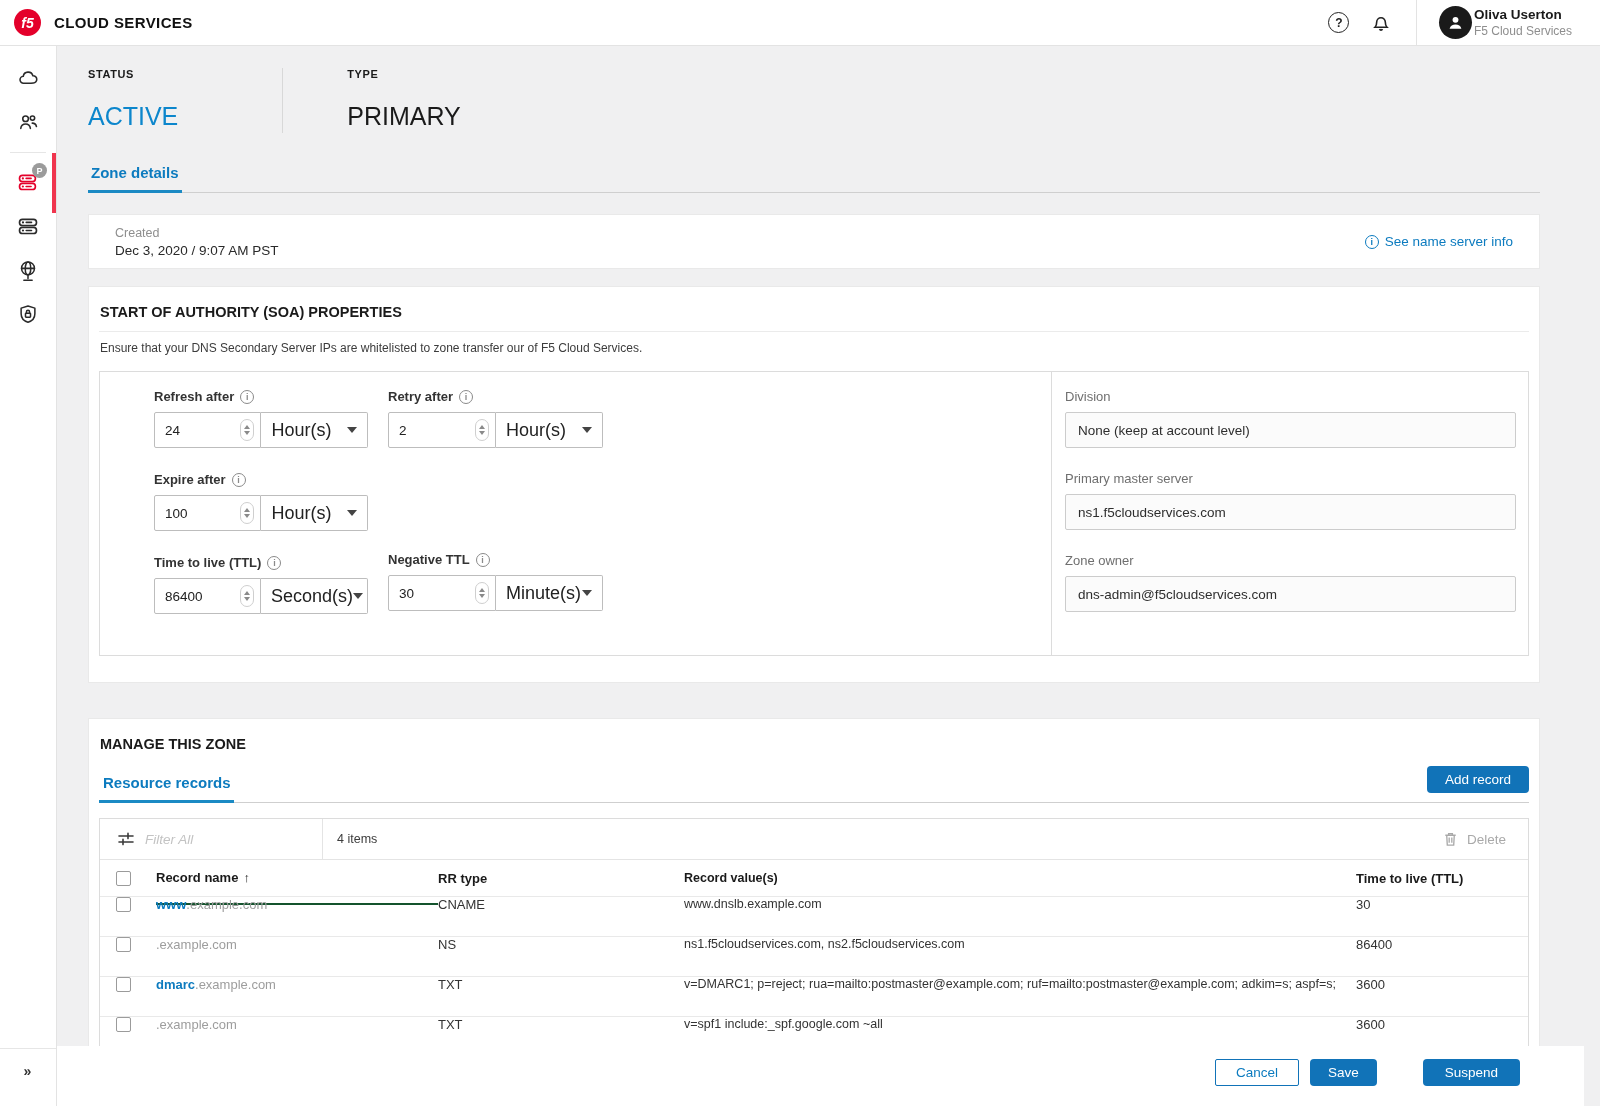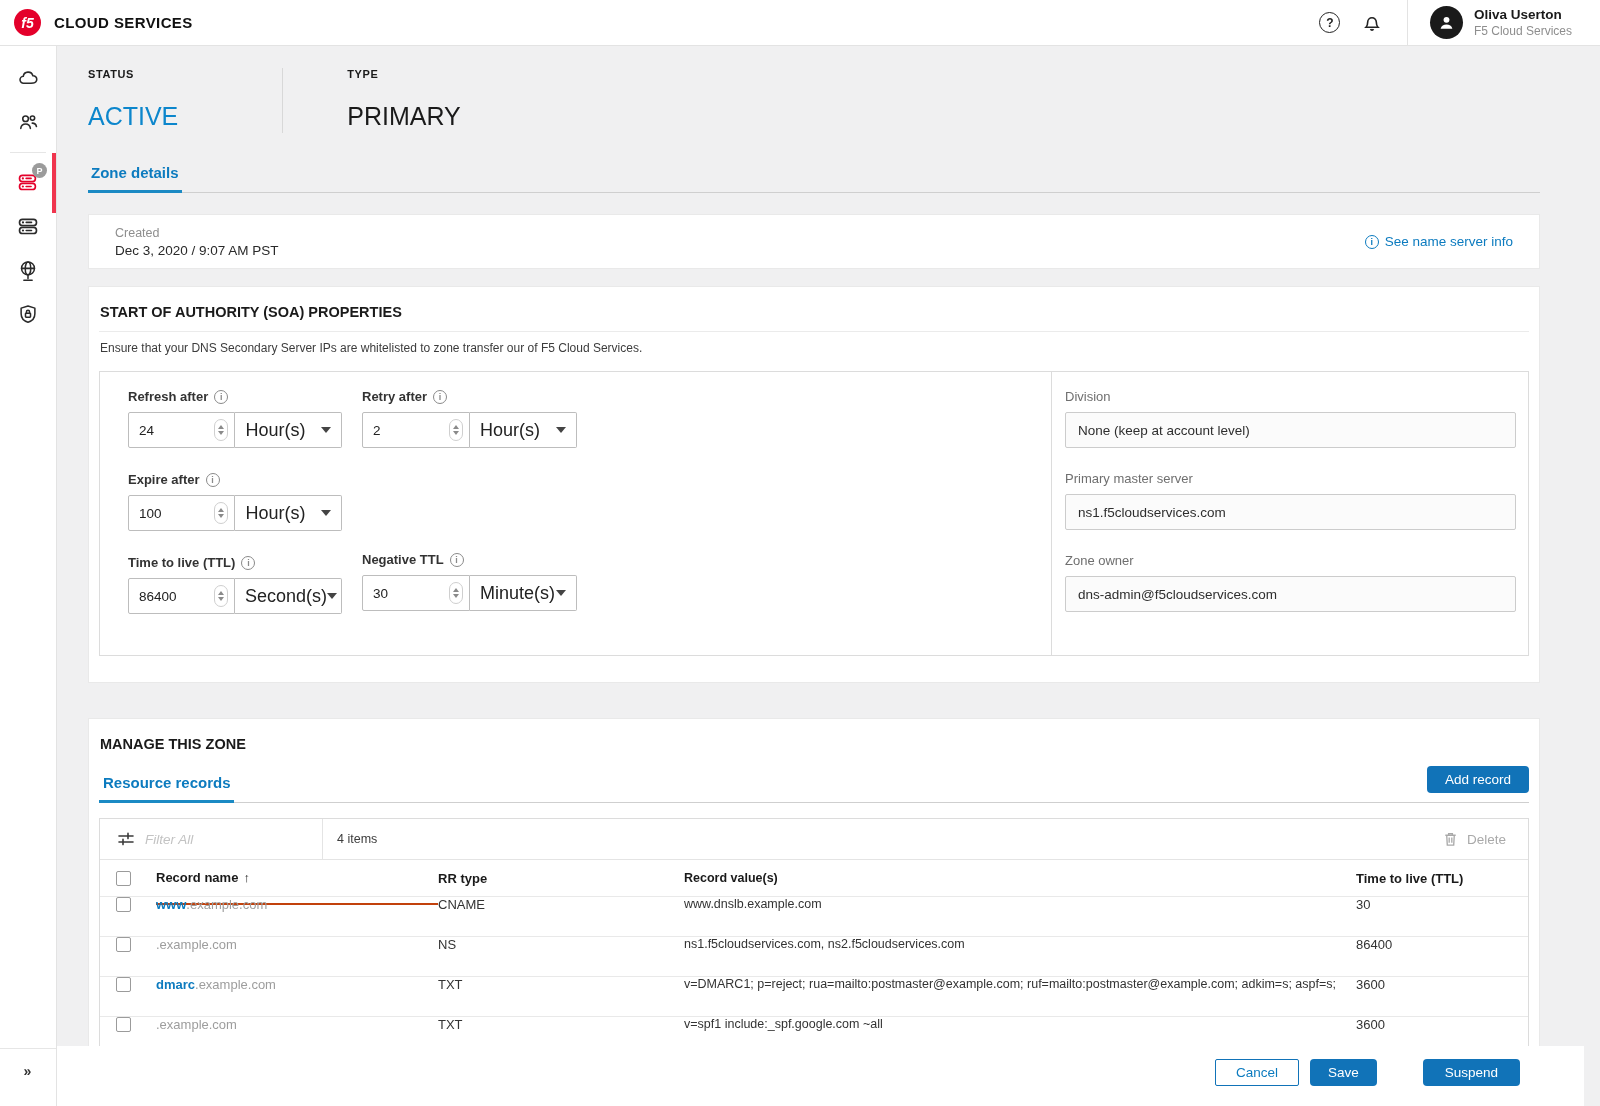--- a/index.html
+++ b/index.html
@@ -7,21 +7,21 @@
 
   
   .topbar { position:absolute; top:0; left:0; width:1600px; height:46px; background:#fff; border-bottom:1px solid #e3e3e3; display:flex; align-items:center; justify-content:space-between; z-index:20; }
   .brand { display:flex; align-items:center; gap:13px; padding-left:14px; }
   .f5-ball { width:27px; height:27px; border-radius:50%; background:#e4002b; color:#fff; font-weight:700; font-style:italic; font-size:14px; display:flex; align-items:center; justify-content:center; }
   .brand-title { font-size:15px; font-weight:700; letter-spacing:.4px; color:#111; }
   .topbar-right { display:flex; align-items:center; height:100%; }
   .icon-btn { width:34px; height:34px; display:flex; align-items:center; justify-content:center; margin-right:8px; cursor:pointer; }
   .help-circle { width:21px; height:21px; border:1.7px solid #222; border-radius:50%; display:flex; align-items:center; justify-content:center; font-size:12px; font-weight:700; color:#222; }
   .topbar-divider { width:1px; height:46px; background:#e3e3e3; margin:0 0 0 10px; }
-  .user-chip { display:flex; align-items:center; gap:11px; padding:0 28px 0 22px; cursor:pointer; }
+  .user-chip { display:flex; align-items:center; gap:2px; padding:0 28px 0 22px; cursor:pointer; }
   .avatar { width:33px; height:33px; border-radius:50%; background:#1a1a1a; display:flex; align-items:center; justify-content:center; }
   .user-name { font-size:13.5px; font-weight:700; color:#1a1a1a; line-height:1.25; }
   .user-org { font-size:12px; color:#8e8e8e; }
 
   
   .sidebar { position:absolute; top:46px; left:0; bottom:0; width:57px; background:#fff; border-right:1px solid #e3e3e3; z-index:15; }
   .side-item { position:relative; width:56px; height:44px; display:flex; align-items:center; justify-content:center; cursor:pointer; }
   .side-item.first { margin-top:10px; }
   .side-sep { height:1px; background:#e6e6e6; margin:8px 10px; }
   .active-bar { position:absolute; right:0; top:-8px; width:4px; height:60px; background:#f0354e; }
@@ -46,21 +46,21 @@
   .created-value { font-size:13.5px; color:#2a2a2a; margin-top:3px; }
   .ns-link { display:flex; align-items:center; gap:6px; color:#0c7bbf; font-size:13.5px; cursor:pointer; }
   .info-i { display:inline-flex; width:14px; height:14px; border:1.2px solid currentColor; border-radius:50%; font-size:9px; align-items:center; justify-content:center; font-weight:700; flex:none; }
 
   .soa-card { margin-top:17px; padding:17px 10px 26px 10px; }
   .soa-title { font-size:14.5px; font-weight:700; color:#1a1a1a; padding:0 0 11px 1px; border-bottom:1px solid #ebebeb; }
   .soa-sub { font-size:12px; color:#3c3c3c; padding:9px 0 0 1px; }
   .form-box { margin-top:16px; border:1px solid #dcdcdc; display:flex; min-height:255px; }
   .form-left { flex:1; display:flex; padding:17px 0 17px 18px; }
   .colA { width:450px; }
-  .colB { width:214px; margin-left:10px; }
+  .colB { width:214px; margin-left:36px; }
   .colC { width:215px; margin-left:20px; }
   .f-label { font-size:13px; font-weight:700; color:#333; margin-bottom:8px; display:flex; align-items:center; gap:6px; }
   .f-label .hint { font-weight:400; font-style:italic; color:#8e8e8e; font-size:12px; }
   .f-label .info-i { color:#8a8a8a; cursor:pointer; }
   .text-input { height:36px; border:1px solid #bdbdbd; border-radius:2px; width:100%; padding:0 11px; font-size:13.5px; color:#222; font-family:"Liberation Sans",sans-serif; background:#fff; }
   .textarea-wrap { position:relative; }
   .textarea { height:73px; width:100%; border:1px solid #bdbdbd; border-radius:2px; padding:9px 11px; font-size:13.5px; font-family:"Liberation Sans",sans-serif; color:#222; resize:none; }
   .textarea::placeholder { color:#bdbdbd; }
   .resize-handle { position:absolute; right:3px; bottom:5px; width:10px; height:10px; background:repeating-linear-gradient(-45deg, transparent 0 2px, #b5b5b5 2px 3px); cursor:nwse-resize; }
   .group { margin-bottom:24px; }
@@ -89,21 +89,21 @@
   .filter-divider { width:1px; height:41px; background:#e4e4e4; }
   .items-count { font-size:12.5px; color:#3c3c3c; padding-left:14px; flex:1; }
   .delete-btn { display:flex; align-items:center; gap:8px; color:#a9a9a9; font-size:13.5px; padding-right:22px; cursor:pointer; }
   .thead { display:flex; align-items:center; height:36px; font-size:13px; font-weight:700; color:#1a1a1a; }
   .trow { display:flex; align-items:flex-start; height:40px; border-top:1px solid #e9e9e9; font-size:13px; color:#333; }
   .col-check { width:56px; padding-left:16px; display:flex; align-items:center; }
   .col-name { width:282px; display:flex; align-items:center; gap:5px; }
   .col-type { width:246px; }
   .col-value { flex:1; font-size:12.5px; white-space:nowrap; overflow:hidden; }
   .col-ttl { width:172px; }
-  .thead .col-name { border-bottom:2px solid #c2410c; height:52px; line-height:36px; margin-bottom:-2px; }
+  .thead .col-name { border-bottom:2px solid #14532d; height:52px; line-height:36px; margin-bottom:-2px; }
   .checkbox { width:15px; height:15px; border:1.5px solid #9b9b9b; border-radius:2px; background:#fff; cursor:pointer; flex:none; }
   .sort-arrow { font-size:13px; color:#222; cursor:pointer; }
   .name-prefix { color:#0c7bbf; font-weight:700; cursor:pointer; }
   .name-suffix { color:#9d9d9d; }
 
   
   .footerbar { position:absolute; left:57px; right:16px; bottom:0; height:60px; background:#fff; display:flex; align-items:flex-start; justify-content:flex-end; padding:13px 64px 9px 0; z-index:10; }
   .btn-outline { background:#fff; border:1px solid #1173b8; color:#0c7bbf; border-radius:2px; height:27px; padding:0 20px; font-size:13.5px; font-family:"Liberation Sans",sans-serif; cursor:pointer; }
   .footerbar .btn-primary { margin-bottom:0; }
   .fb-save { margin-left:11px; }

